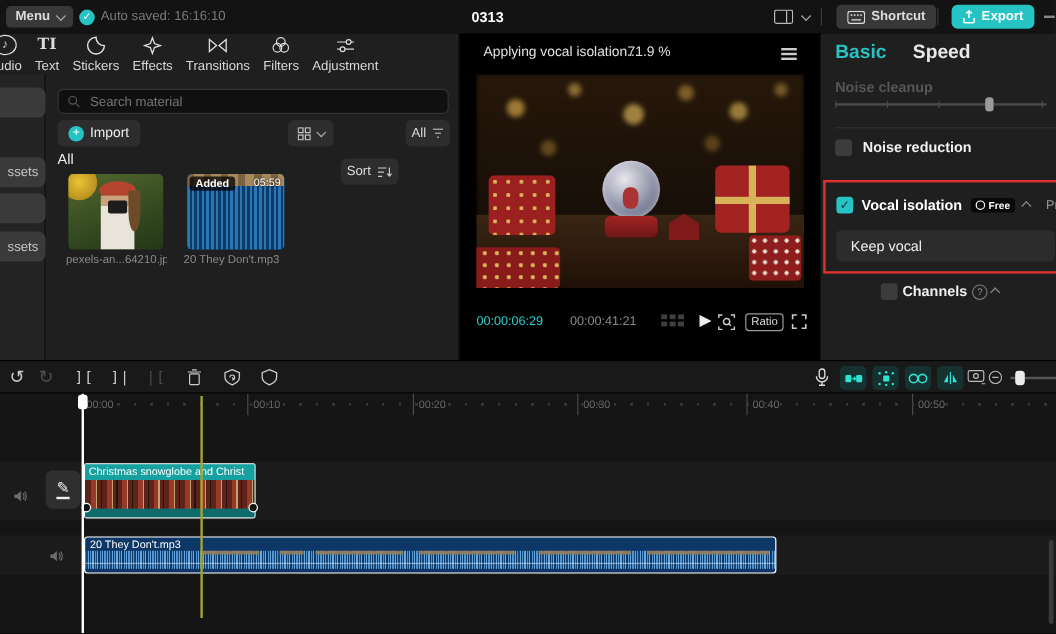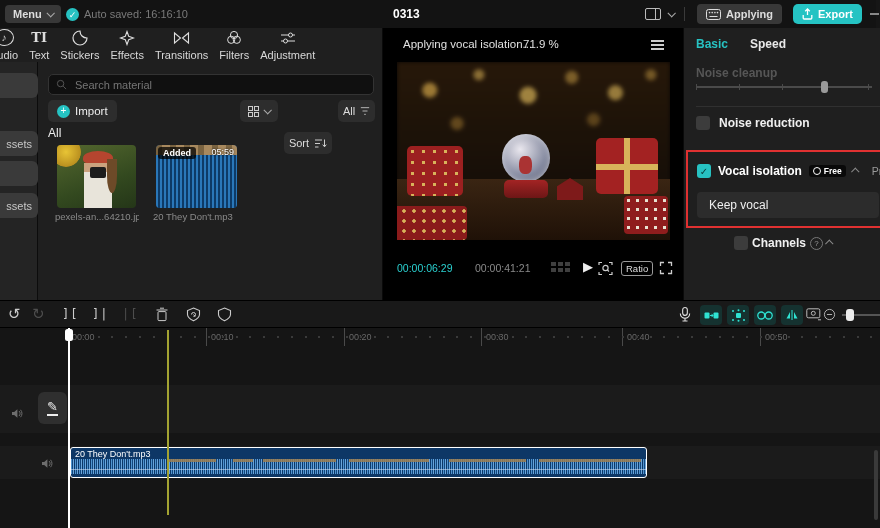--- a/index.html
+++ b/index.html
@@ -51,21 +51,21 @@
       <span>
           <svg width="15" height="11" viewBox="0 0 15 11">
             <rect x="0.5" y="0.5" width="14" height="10" rx="2" fill="none" stroke="#ddd"></rect>
             <line x1="3.5" y1="7.5" x2="11.5" y2="7.5" stroke="#ddd"></line>
             <circle cx="3.5" cy="3.6" r="0.8" fill="#ddd"></circle>
             <circle cx="6.2" cy="3.6" r="0.8" fill="#ddd"></circle>
             <circle cx="8.9" cy="3.6" r="0.8" fill="#ddd"></circle>
             <circle cx="11.5" cy="3.6" r="0.8" fill="#ddd"></circle>
           </svg>
         </span>
-      <span>Applying</span>
+      <span>Shortcut</span>
     </div>
     <div class="abs" style="left:781px;top:7px;width:1px;height:14px;background:#3a3a3a;"></div>
     <div class="btn abs" style="left:793px;top:4px;height:20px;padding:0 9px;background:#25c3c3;color:#fff;font-size:11px;font-weight:bold;border-radius:5px;">
       <span>
           <svg width="11" height="12" viewBox="0 0 11 12">
             <path d="M5.5 1 v6 M3.2 3.2 L5.5 1 L7.8 3.2" stroke="#fff" stroke-width="1.3" fill="none"></path>
             <path d="M1.2 7 v3 a1 1 0 0 0 1 1 h6.6 a1 1 0 0 0 1 -1 v-3" stroke="#fff" stroke-width="1.3" fill="none"></path>
           </svg>
         </span>
       <span>Export</span>
@@ -266,21 +266,21 @@
     </div>
     <div class="abs" style="left:238px;top:233px;border:1px solid #999;border-radius:3px;padding:1px 4px;font-size:9.5px;color:#ddd;">Ratio</div>
     <div class="abs" style="left:276px;top:233px;">
       <svg width="14" height="14" viewBox="0 0 14 14">
           <path d="M5 1.5 L1.5 1.5 L1.5 5 M9 1.5 L12.5 1.5 L12.5 5 M12.5 9 L12.5 12.5 L9 12.5 M5 12.5 L1.5 12.5 L1.5 9" fill="none" stroke="#ccc" stroke-width="1.3"></path>
         </svg>
     </div>
   </div>
 
   <div class="abs" style="left:684px;top:28px;width:196px;height:272px;background:#1f1f1f;">
-    <div class="row" style="height:32px;gap:22px;padding-left:12px;font-size:12px;font-weight:bold;">
+    <div class="row" style="height:32px;gap:22px;padding-left:12px;font-size:16px;font-weight:bold;">
       <span style="color:#27c2c2;">Basic</span>
       <span style="color:#e8e8e8;">Speed</span>
     </div>
 
     <div class="abs" style="left:12px;top:38px;font-size:12px;font-weight:bold;color:#565656;">Noise cleanup</div>
     <div class="abs" style="left:12px;top:52px;width:176px;height:14px;">
       <div style="position:absolute;left:0;top:6px;width:176px;height:2px;background:#4a4a4a;"></div>
       <div style="position:absolute;left:0;top:4px;width:1px;height:6px;background:#4a4a4a;"></div>
       <div style="position:absolute;left:43px;top:4px;width:1px;height:6px;background:#4a4a4a;"></div>
       <div style="position:absolute;left:86px;top:4px;width:1px;height:6px;background:#4a4a4a;"></div>
@@ -424,20 +424,27 @@
       <span style="font-size:13px;color:#eee;line-height:1;">✎</span>
       <span style="width:11px;height:1.5px;background:#eee;margin-top:1px;"></span>
     </div>
     <span class="abs" style="left:41px;top:130px;opacity:.65;">
       <svg width="12" height="11" viewBox="0 0 12 11">
           <path d="M1 4 h2.2 L6.4 1.2 v8.6 L3.2 7 H1 Z" fill="#999"></path>
           <path d="M8 3 a3.4 3.4 0 0 1 0 5 M9.5 1.8 a5.4 5.4 0 0 1 0 7.4" stroke="#999" fill="none"></path>
         </svg>
     </span>
 
+    <div class="abs" style="left:70px;top:58px;width:143px;height:46px;border:1px solid #fff;box-sizing:border-box;border-radius:2px;overflow:visible;background:#17a0a0;">
+      <div style="height:13px;background:#17a0a0;font-size:9px;color:#fff;line-height:13px;padding-left:3px;white-space:nowrap;overflow:hidden;">Christmas snowglobe and Christ</div>
+      <div style="height:24px;background:repeating-linear-gradient(90deg,#241510 0 1px,#5e2318 1px 5px,#96392a 5px 9px,#c4a06a 9px 10px,#5e2318 10px 13px);"></div>
+      <div style="height:7px;background:#0d6b6b;"></div>
+      <div style="position:absolute;left:-3px;bottom:4px;width:6px;height:6px;border-radius:50%;background:#111;border:1.5px solid #fff;"></div>
+      <div style="position:absolute;right:-3px;bottom:4px;width:6px;height:6px;border-radius:50%;background:#111;border:1.5px solid #fff;"></div>
+    </div>
 
     <div class="abs" style="left:70px;top:119px;width:577px;height:31px;border:1px solid #fff;border-radius:3px;box-sizing:border-box;overflow:hidden;background:#0d3766;">
       <div style="position:absolute;left:4px;top:1px;font-size:9px;color:#fff;white-space:nowrap;">20 They Don't.mp3</div>
       <div style="position:absolute;left:0;top:11px;right:0;bottom:3px;background:repeating-linear-gradient(90deg,#4f93cf 0 1px,#12477e 1px 2px,#6aa5da 2px 3px,#0d3766 3px 4px);"></div>
       <div style="position:absolute;left:98px;top:11px;width:47px;height:3px;background:#9c7f52;opacity:.85;"></div>
       <div style="position:absolute;left:162px;top:11px;width:20px;height:3px;background:#9c7f52;opacity:.85;"></div>
       <div style="position:absolute;left:192px;top:11px;width:73px;height:3px;background:#9c7f52;opacity:.85;"></div>
       <div style="position:absolute;left:278px;top:11px;width:80px;height:3px;background:#9c7f52;opacity:.85;"></div>
       <div style="position:absolute;left:378px;top:11px;width:77px;height:3px;background:#9c7f52;opacity:.85;"></div>
       <div style="position:absolute;left:468px;top:11px;width:102px;height:3px;background:#9c7f52;opacity:.85;"></div>

